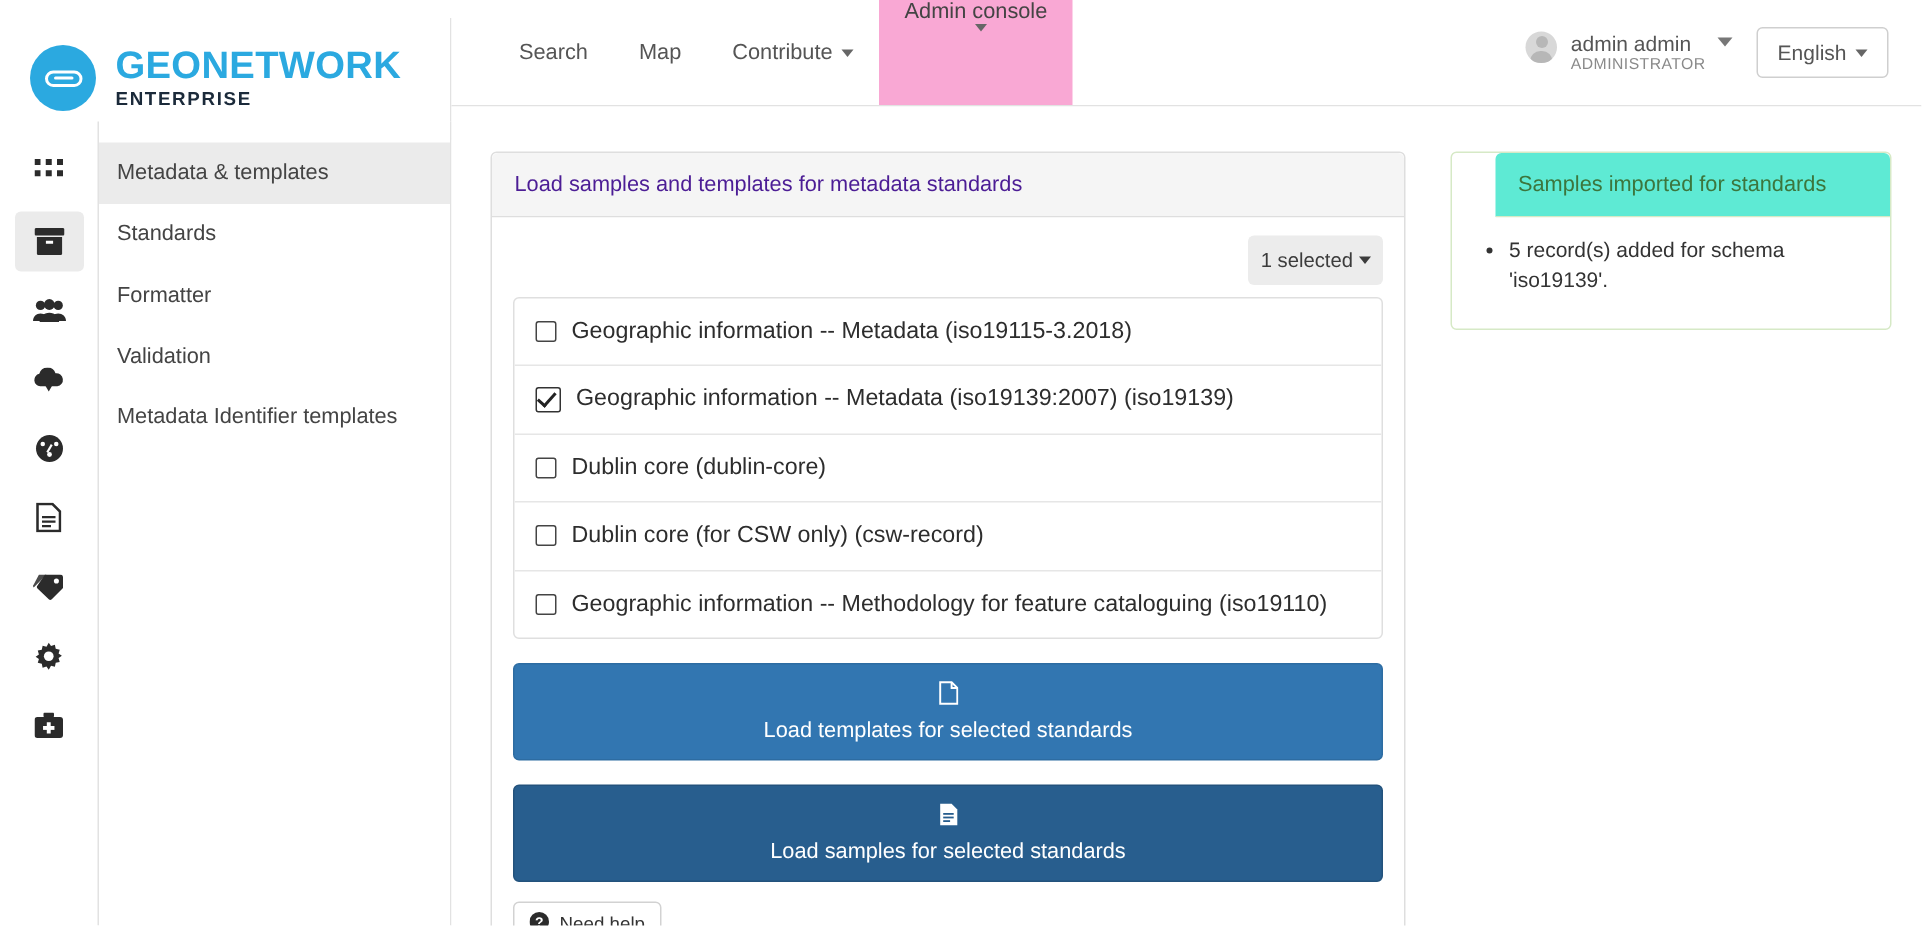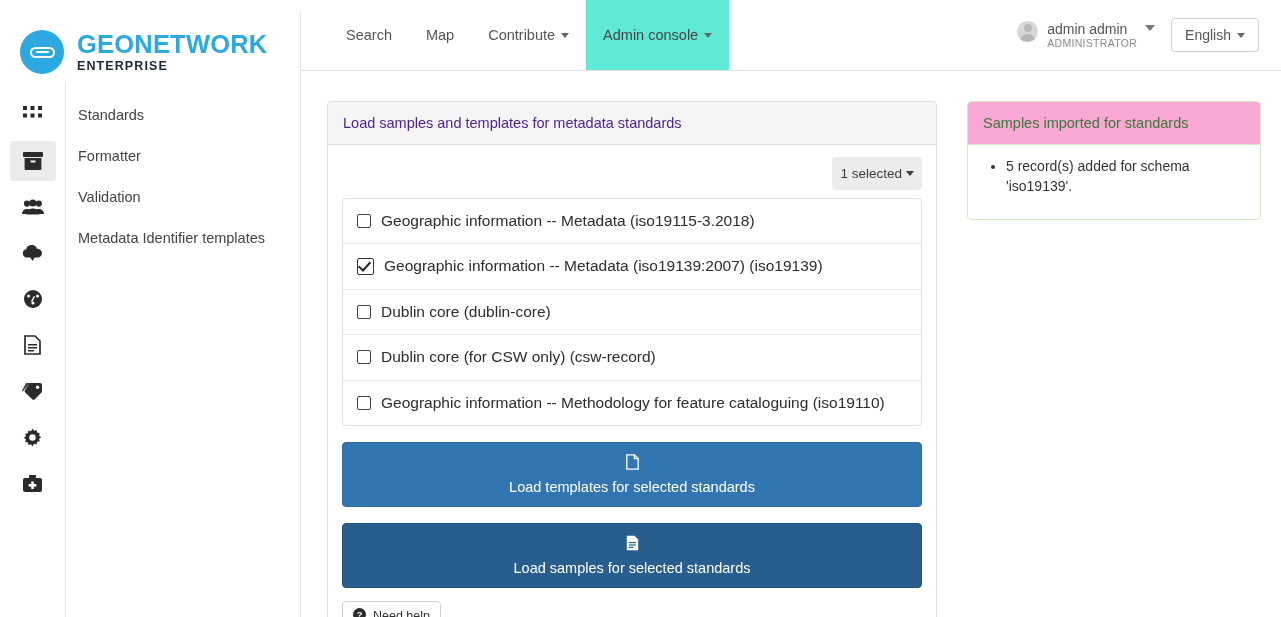--- a/index.html
+++ b/index.html
@@ -52,21 +52,21 @@
     position: absolute; left: 301px; top: 0; right: 0; height: 71px;
     background: #ffffff; border-bottom: 1px solid #e2e2e2;
     display: flex; align-items: stretch;
   }
   .nav { display: flex; align-items: stretch; padding-left: 28px; }
   .nav-item {
     display: flex; align-items: center; padding: 0 17px;
     font-size: 14.5px; color: #555555; cursor: pointer;
     white-space: nowrap;
   }
-  .nav-item.active { background: #5eead4; color: #444; }
+  .nav-item.active { background: #f9a8d4; color: #444; flex-direction: column; }
   .caret {
     display: inline-block; width: 0; height: 0; margin-left: 6px;
     border-left: 4.5px solid transparent; border-right: 4.5px solid transparent;
     border-top: 5px solid #666666;
   }
   .topbar-right {
     margin-left: auto; display: flex; align-items: center;
     padding-right: 22px; gap: 16px;
   }
   .user-box { display: flex; align-items: flex-start; cursor: pointer; }
@@ -195,23 +195,23 @@
     font-size: 12.5px; color: #333333; padding: 6px 10px;
     cursor: pointer; font-family: inherit;
   }
 
   
   .success-panel {
     width: 294px; flex: 0 0 294px;
     border: 1px solid #d6e9c6; border-radius: 4px; background: #ffffff;
   }
   .success-head {
-    background: #f9a8d4; border-bottom: 1px solid #d6e9c6;
+    background: #5eead4; border-bottom: 1px solid #d6e9c6;
     border-radius: 4px 4px 0 0; color: #3c763d;
-    font-size: 14.5px; padding: 13px 15px;
+    font-size: 14.5px; padding: 13px 15px; margin-left: 29px;
   }
   .success-body { padding: 12px 16px 22px 16px; }
   .success-list { margin: 0; padding-left: 22px; }
   .success-list li {
     font-size: 14px; color: #333333; line-height: 1.42;
   }
 </style>
 </head>
 <body>
 
@@ -347,20 +347,23 @@
           <rect x="6" y="0" width="7" height="3.2" rx="0.8"></rect>
           <rect x="0" y="3" width="19" height="14" rx="2"></rect>
           <rect x="8.2" y="6.5" width="2.6" height="7.5" fill="#ffffff"></rect>
           <rect x="5.7" y="9" width="7.6" height="2.6" fill="#ffffff"></rect>
         </svg>
       </span>
     </div>
   </div>
 
   <div class="submenu">
+    <div class="submenu-item active">
+      <span>Metadata &amp; templates</span>
+    </div>
     <div class="submenu-item">
       <span>Standards</span>
     </div>
     <div class="submenu-item">
       <span>Formatter</span>
     </div>
     <div class="submenu-item">
       <span>Validation</span>
     </div>
     <div class="submenu-item">

